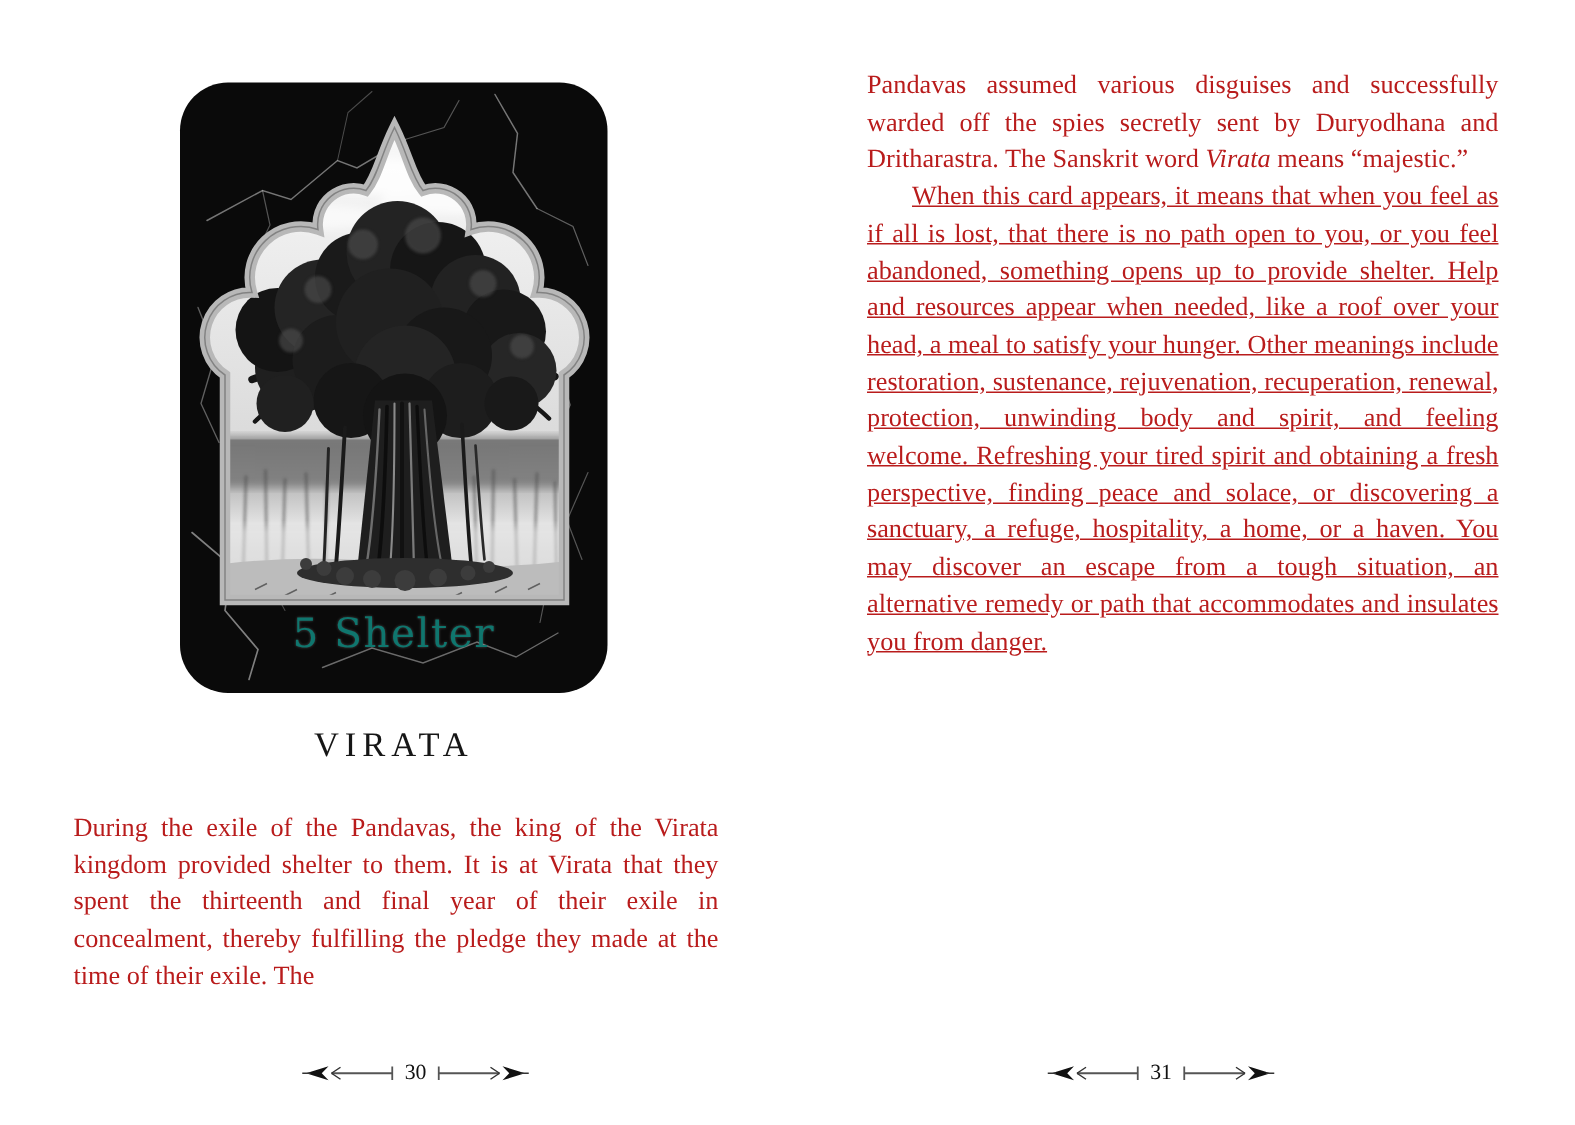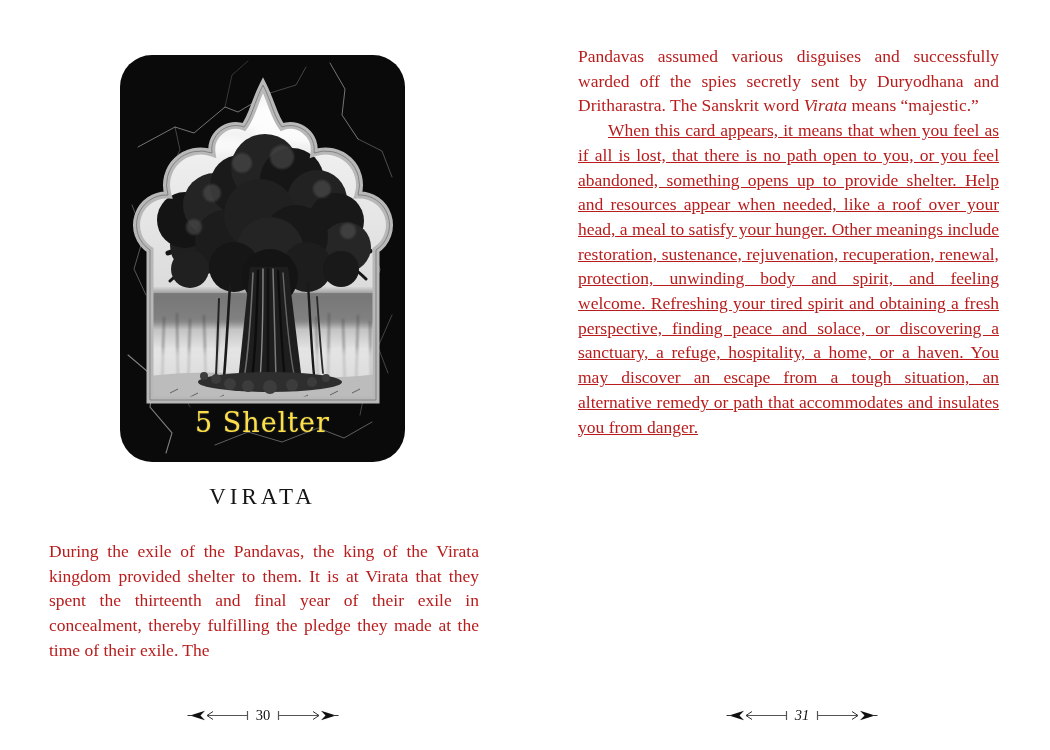--- a/index.html
+++ b/index.html
@@ -5,37 +5,37 @@
   html,body{margin:0;padding:0;background:#ffffff;}
   body{width:1050px;height:750px;position:relative;overflow:hidden;
        font-family:"Liberation Serif",serif;color:#1c1c1c;}
   .spread{position:absolute;inset:0;}
 
   
   .card{position:absolute;left:120px;top:55px;width:285px;height:407px;
         border-radius:32px;background:#0a0a0a;overflow:hidden;}
   .card svg{position:absolute;left:0;top:0;}
   .card-title{position:absolute;left:0;top:352px;width:100%;text-align:center;
-        font-family:"DejaVu Serif",serif;font-size:27px;color:#fde047;
+        font-family:"DejaVu Serif",serif;font-size:27px;color:#0f766e;
         letter-spacing:1px;text-shadow:0 0 2px rgba(255,255,255,.25);}
 
   
   .heading{position:absolute;left:40px;top:484px;width:445px;text-align:center;
         font-size:23px;letter-spacing:4px;color:#161616;}
   .para{font-size:17.5px;line-height:24.7px;text-align:justify;margin:0;
         color:#b91c1c;}
   .left-para{position:absolute;left:49px;top:539px;width:430px;font-family:Liberation Serif, serif;}
   .right-col{position:absolute;left:578px;top:44px;width:421px;}
   .indent{text-indent:30px;text-decoration:underline;}
 
   
   .footer{position:absolute;top:703px;width:200px;height:24px;display:flex;
         align-items:center;justify-content:center;gap:7px;}
-  .footer-left{left:163px;}
-  .footer-right{left:702px;font-style:italic;}
+  .footer-left{left:177px;}
+  .footer-right{left:674px;}
   .page-num{font-size:14.5px;color:#111;}
   .arrow{display:block;}
 </style>
 </head>
 <body>
 
 <div class="spread">
 
   <div>
 

